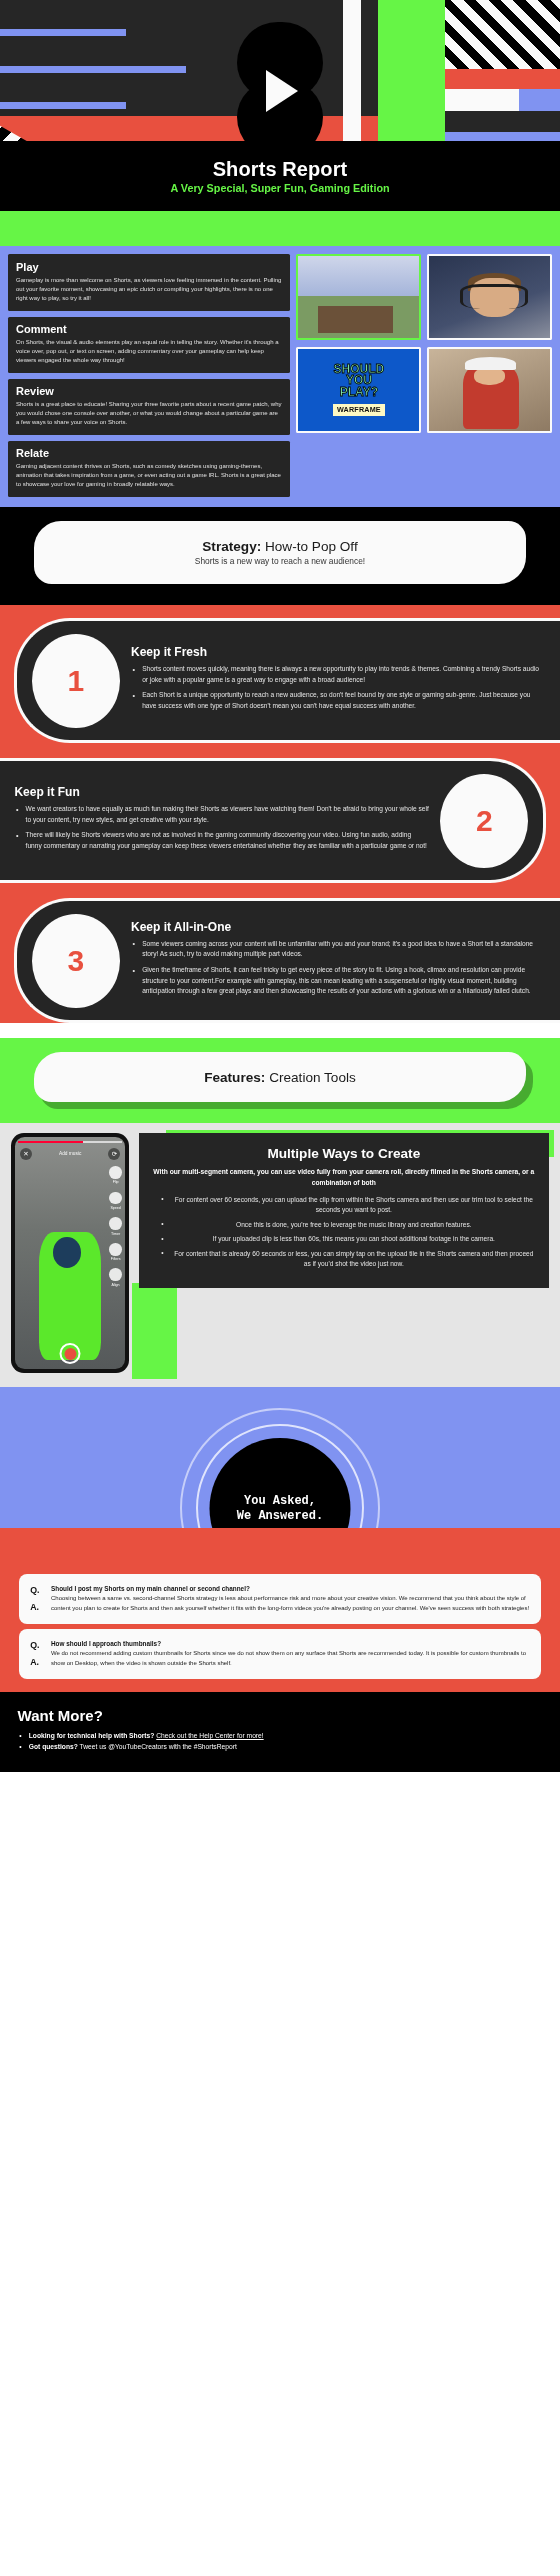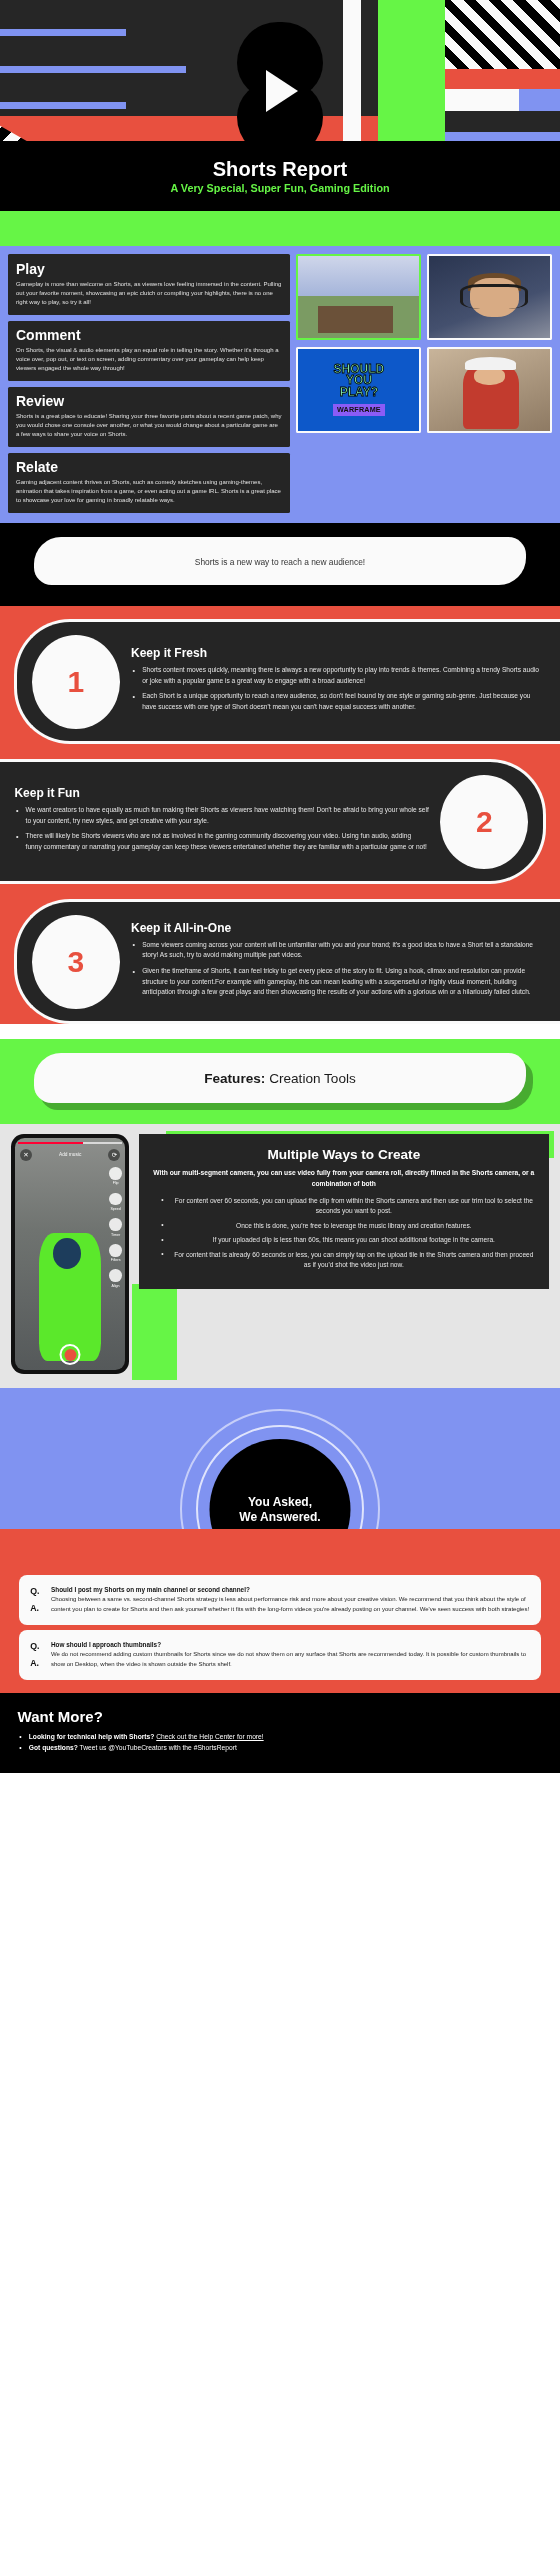--- a/index.html
+++ b/index.html
@@ -81,39 +81,39 @@
   
   .content-sec { background:#8093F1; padding:8px 8px 9.6px 8px; position:relative; }
   .cgrid { display:flex; gap:6.4px; }
   .ccol-left { width:282px; display:flex; flex-direction:column; gap:5.6px; }
   .ccol-right{ flex:1; display:flex; flex-direction:column; gap:6.4px; }
 
   .card {
     background:#252525; color:#e9e9e9; border-radius:1.6px;
     padding:6.4px 8px 8px 8px; position:relative;
   }
-  .card h3 { color:#fff; font-size:14px; font-weight:bold; margin-bottom:3.2px; }
+  .card h3 { color:#fff; font-size:11px; font-weight:bold; margin-bottom:3.2px; }
   .card p { font-size:6px; line-height:1.5; color:#e0e0e0; }
 
   .shot-row { display:flex; gap:5.6px; height:86px; }
   .shot { flex:1; border-radius:1.6px; overflow:hidden; position:relative; }
   .shot.green-b { border:2px solid #66F546; }
   .shot.white-b { border:2.4px solid #FAFAFA; }
   .shot-a { background:linear-gradient(180deg,#cfd6ea 0%,#9fb0d8 55%,#6f8bbf 100%); }
   .shot-b { background:linear-gradient(160deg,#2a3550 0%,#44506e 60%,#8a8f9e 100%); }
   .shot-c { background:#0d58c9; display:flex; flex-direction:column; align-items:center; justify-content:center; }
   .shot-d { background:linear-gradient(160deg,#c8b49a 0%,#8e7a63 100%); }
 
   .shot-a .blk-ground { position:absolute; left:0; bottom:0; width:100%; height:52%; background:#7b9b63; }
   .shot-a .blk-dirt   { position:absolute; left:16%; bottom:6%; width:62%; height:34%; background:#6b5139; }
   .shot-b .head { position:absolute; left:34%; top:26%; width:40%; height:48%; background:#d8ab84; border-radius:40% 40% 45% 45%; }
   .shot-b .hair { position:absolute; left:32%; top:20%; width:44%; height:22%; background:#6b4a2a; border-radius:50% 50% 0 0; }
   .shot-b .hs   { position:absolute; left:26%; top:34%; width:56%; height:30%; border:3.2px solid #1d1d1d; border-radius:30%; border-bottom:none; }
   .shot-c .t1 { color:#86efac; font-size:12px; font-weight:bold; line-height:.98; text-align:center; -webkit-text-stroke:0.8px #000; }
-  .shot-c .t2 { margin-top:4.8px; background:#8b5cf6; color:#111; font-size:7.2px; font-weight:bold; padding:1.6px 4px; letter-spacing:0.2px; }
+  .shot-c .t2 { margin-top:4.8px; background:#fef9c3; color:#111; font-size:7.2px; font-weight:bold; padding:1.6px 4px; letter-spacing:0.2px; }
   .shot-d .person { position:absolute; left:28%; top:18%; width:46%; height:80%; background:#c23b2e; border-radius:30% 30% 8% 8%; }
   .shot-d .hat { position:absolute; left:30%; top:10%; width:42%; height:16%; background:#f2f2f2; border-radius:50% 50% 10% 10%; }
   .shot-d .face{ position:absolute; left:37%; top:22%; width:26%; height:22%; background:#e2b48c; border-radius:45%; }
 
   
   .num-sec { background:#E8503F; padding:12.8px 0 0 0; }
   .num-row { position:relative; margin-bottom:14.4px; }
 
   .numcard {
     position:relative; background:#252525; color:#eee;
@@ -168,21 +168,21 @@
   .featcard li:before { content:"•"; position:absolute; left:0; top:-0.8px; }
 
   
   .faq-top { background:#8093F1; position:relative; height:141px; overflow:hidden; }
   .faq-top .ring { position:absolute; left:50%; top:21px; transform:translateX(-50%); border-radius:50%; }
   .faq-top .r1 { width:200px; height:200px; border:2.4px solid rgba(255,255,255,.55); margin-left:0; }
   .faq-top .r2 { width:168px; height:168px; border:2.4px solid rgba(255,255,255,.75); top:37px; }
   .faq-top .core {
     position:absolute; left:50%; top:51px; transform:translateX(-50%);
     width:141px; height:141px; border-radius:50%; background:#000;
-    display:flex; flex-direction:column; align-items:center; justify-content:center; text-align:center;
+    display:flex; flex-direction:column; align-items:center; justify-content:center; text-align:center;font-family:Liberation Mono, monospace;
   }
   .faq-top .core span { color:#fff; font-size:12px; font-weight:bold; line-height:1.25; }
 
   .faq-mid { background:#E8503F; padding:46px 19px 8px 19px; position:relative; }
   .faqcard {
     background:#FAFAFA; border-radius:8px; padding:10.4px 11.2px 10.4px 11.2px;
     margin-bottom:5.6px; display:flex; gap:6.4px;
   }
   .faqcard .qa { flex:0 0 auto; width:14.4px; }
   .faqcard .qa .q, .faqcard .qa .a { font-size:8.8px; font-weight:bold; color:#111; }
@@ -293,20 +293,23 @@
         </div>
       </div>
     </div>
   </div>
 </div>
 
 <div class="band band-black">
   <div class="pill-wrap">
     <div class="pill-shadow"></div>
     <div class="pill">
+      <div>
+        <span class="hl">Strategy:</span><span class="hr"> How-to Pop Off</span>
+      </div>
       <div class="sub">Shorts is a new way to reach a new audience!</div>
     </div>
   </div>
 </div>
 
 <div class="num-sec">
 
   <div class="num-row">
     <div class="numcard r1">
       <div class="circle">1</div>

